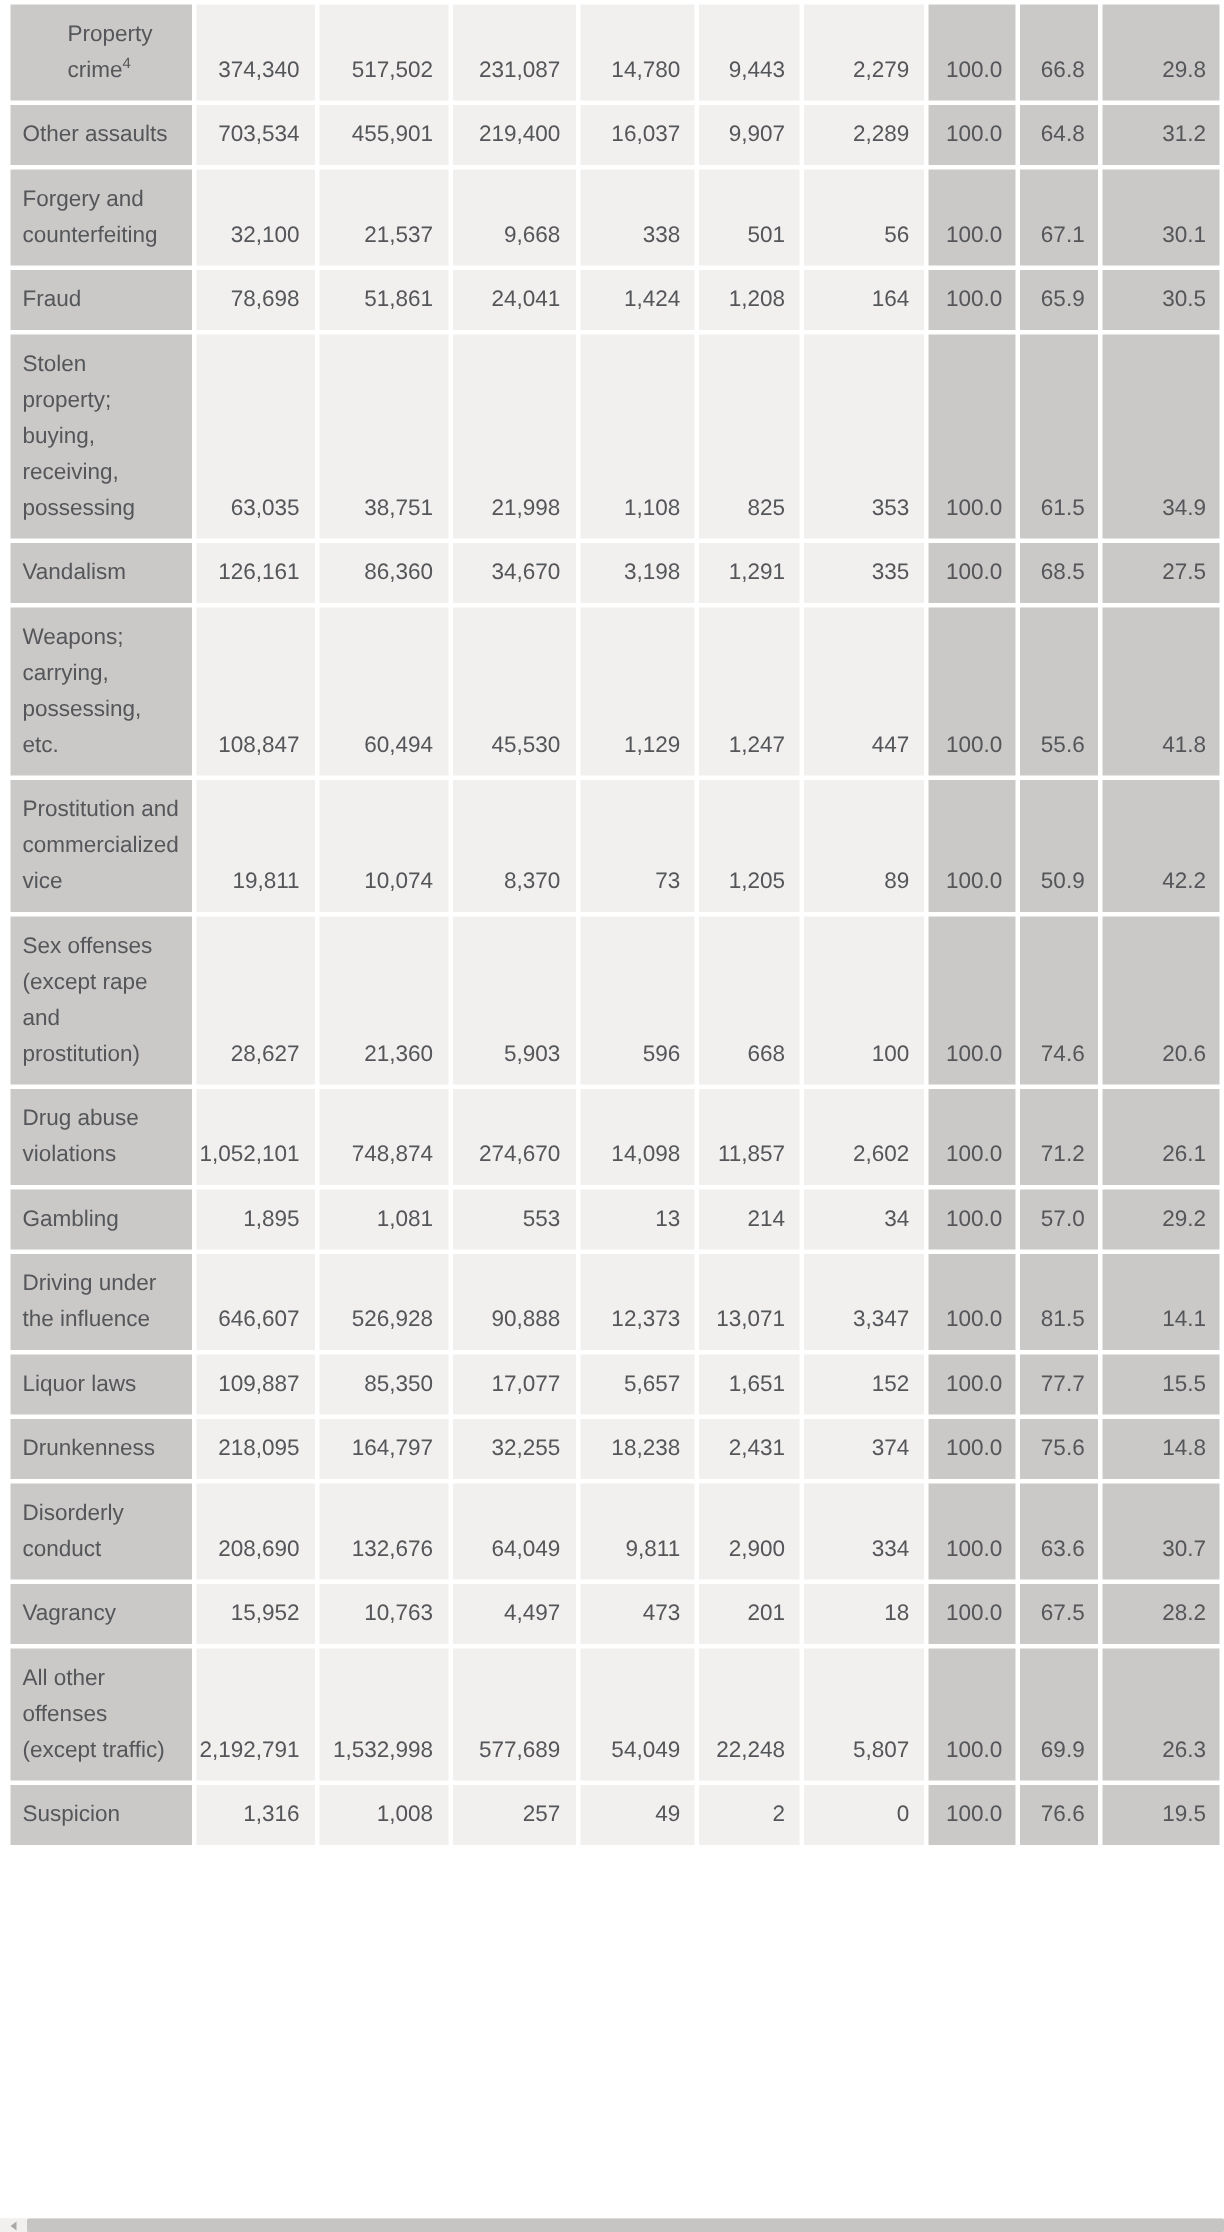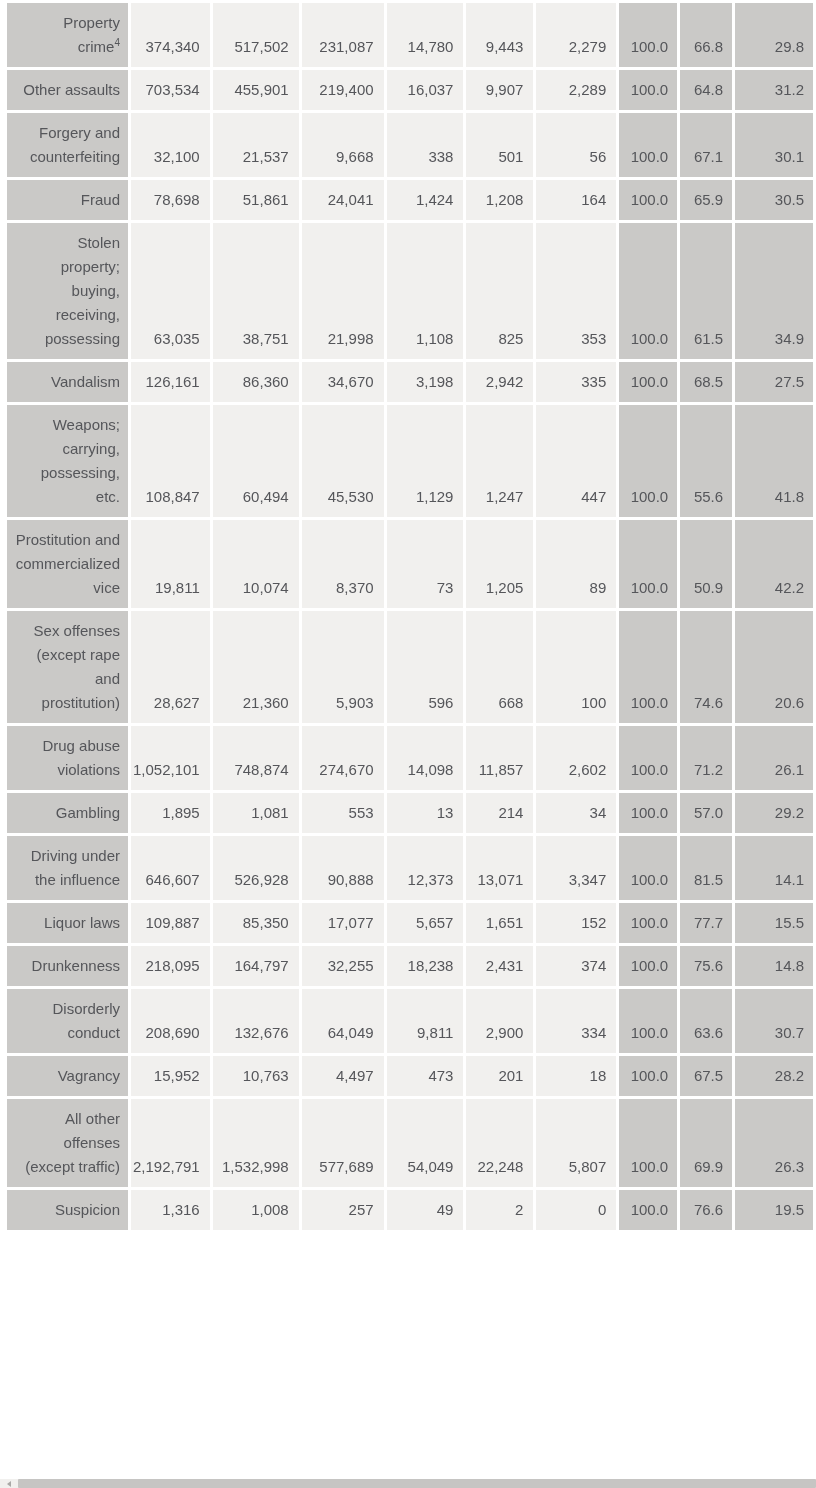--- a/index.html
+++ b/index.html
@@ -27,21 +27,21 @@
   td {
     font-size: 15px;
     line-height: 24px;
     color: #55565a;
     vertical-align: bottom;
     overflow: hidden;
   }
   td.c-label {
     background: #cac9c7;
     padding: 8px 8px 8px 8px;
-    text-align: right;
+    text-align: left;
     word-wrap: break-word;
   }
   td.c-label.indent {
     padding-left: 38px;
   }
   td.c-num {
     background: #f1f0ee;
     padding: 8px 10px 8px 2px;
     text-align: right;
   }
@@ -166,21 +166,21 @@
           <td class="c-pct">100.0</td>
           <td class="c-pct">61.5</td>
           <td class="c-pct">34.9</td>
         </tr>
         <tr>
           <td class="c-label">Vandalism</td>
           <td class="c-num">126,161</td>
           <td class="c-num">86,360</td>
           <td class="c-num">34,670</td>
           <td class="c-num">3,198</td>
-          <td class="c-num">2,942</td>
+          <td class="c-num">1,291</td>
           <td class="c-num">335</td>
           <td class="c-pct">100.0</td>
           <td class="c-pct">68.5</td>
           <td class="c-pct">27.5</td>
         </tr>
         <tr>
           <td class="c-label">Weapons; carrying, possessing, etc.</td>
           <td class="c-num">108,847</td>
           <td class="c-num">60,494</td>
           <td class="c-num">45,530</td>

